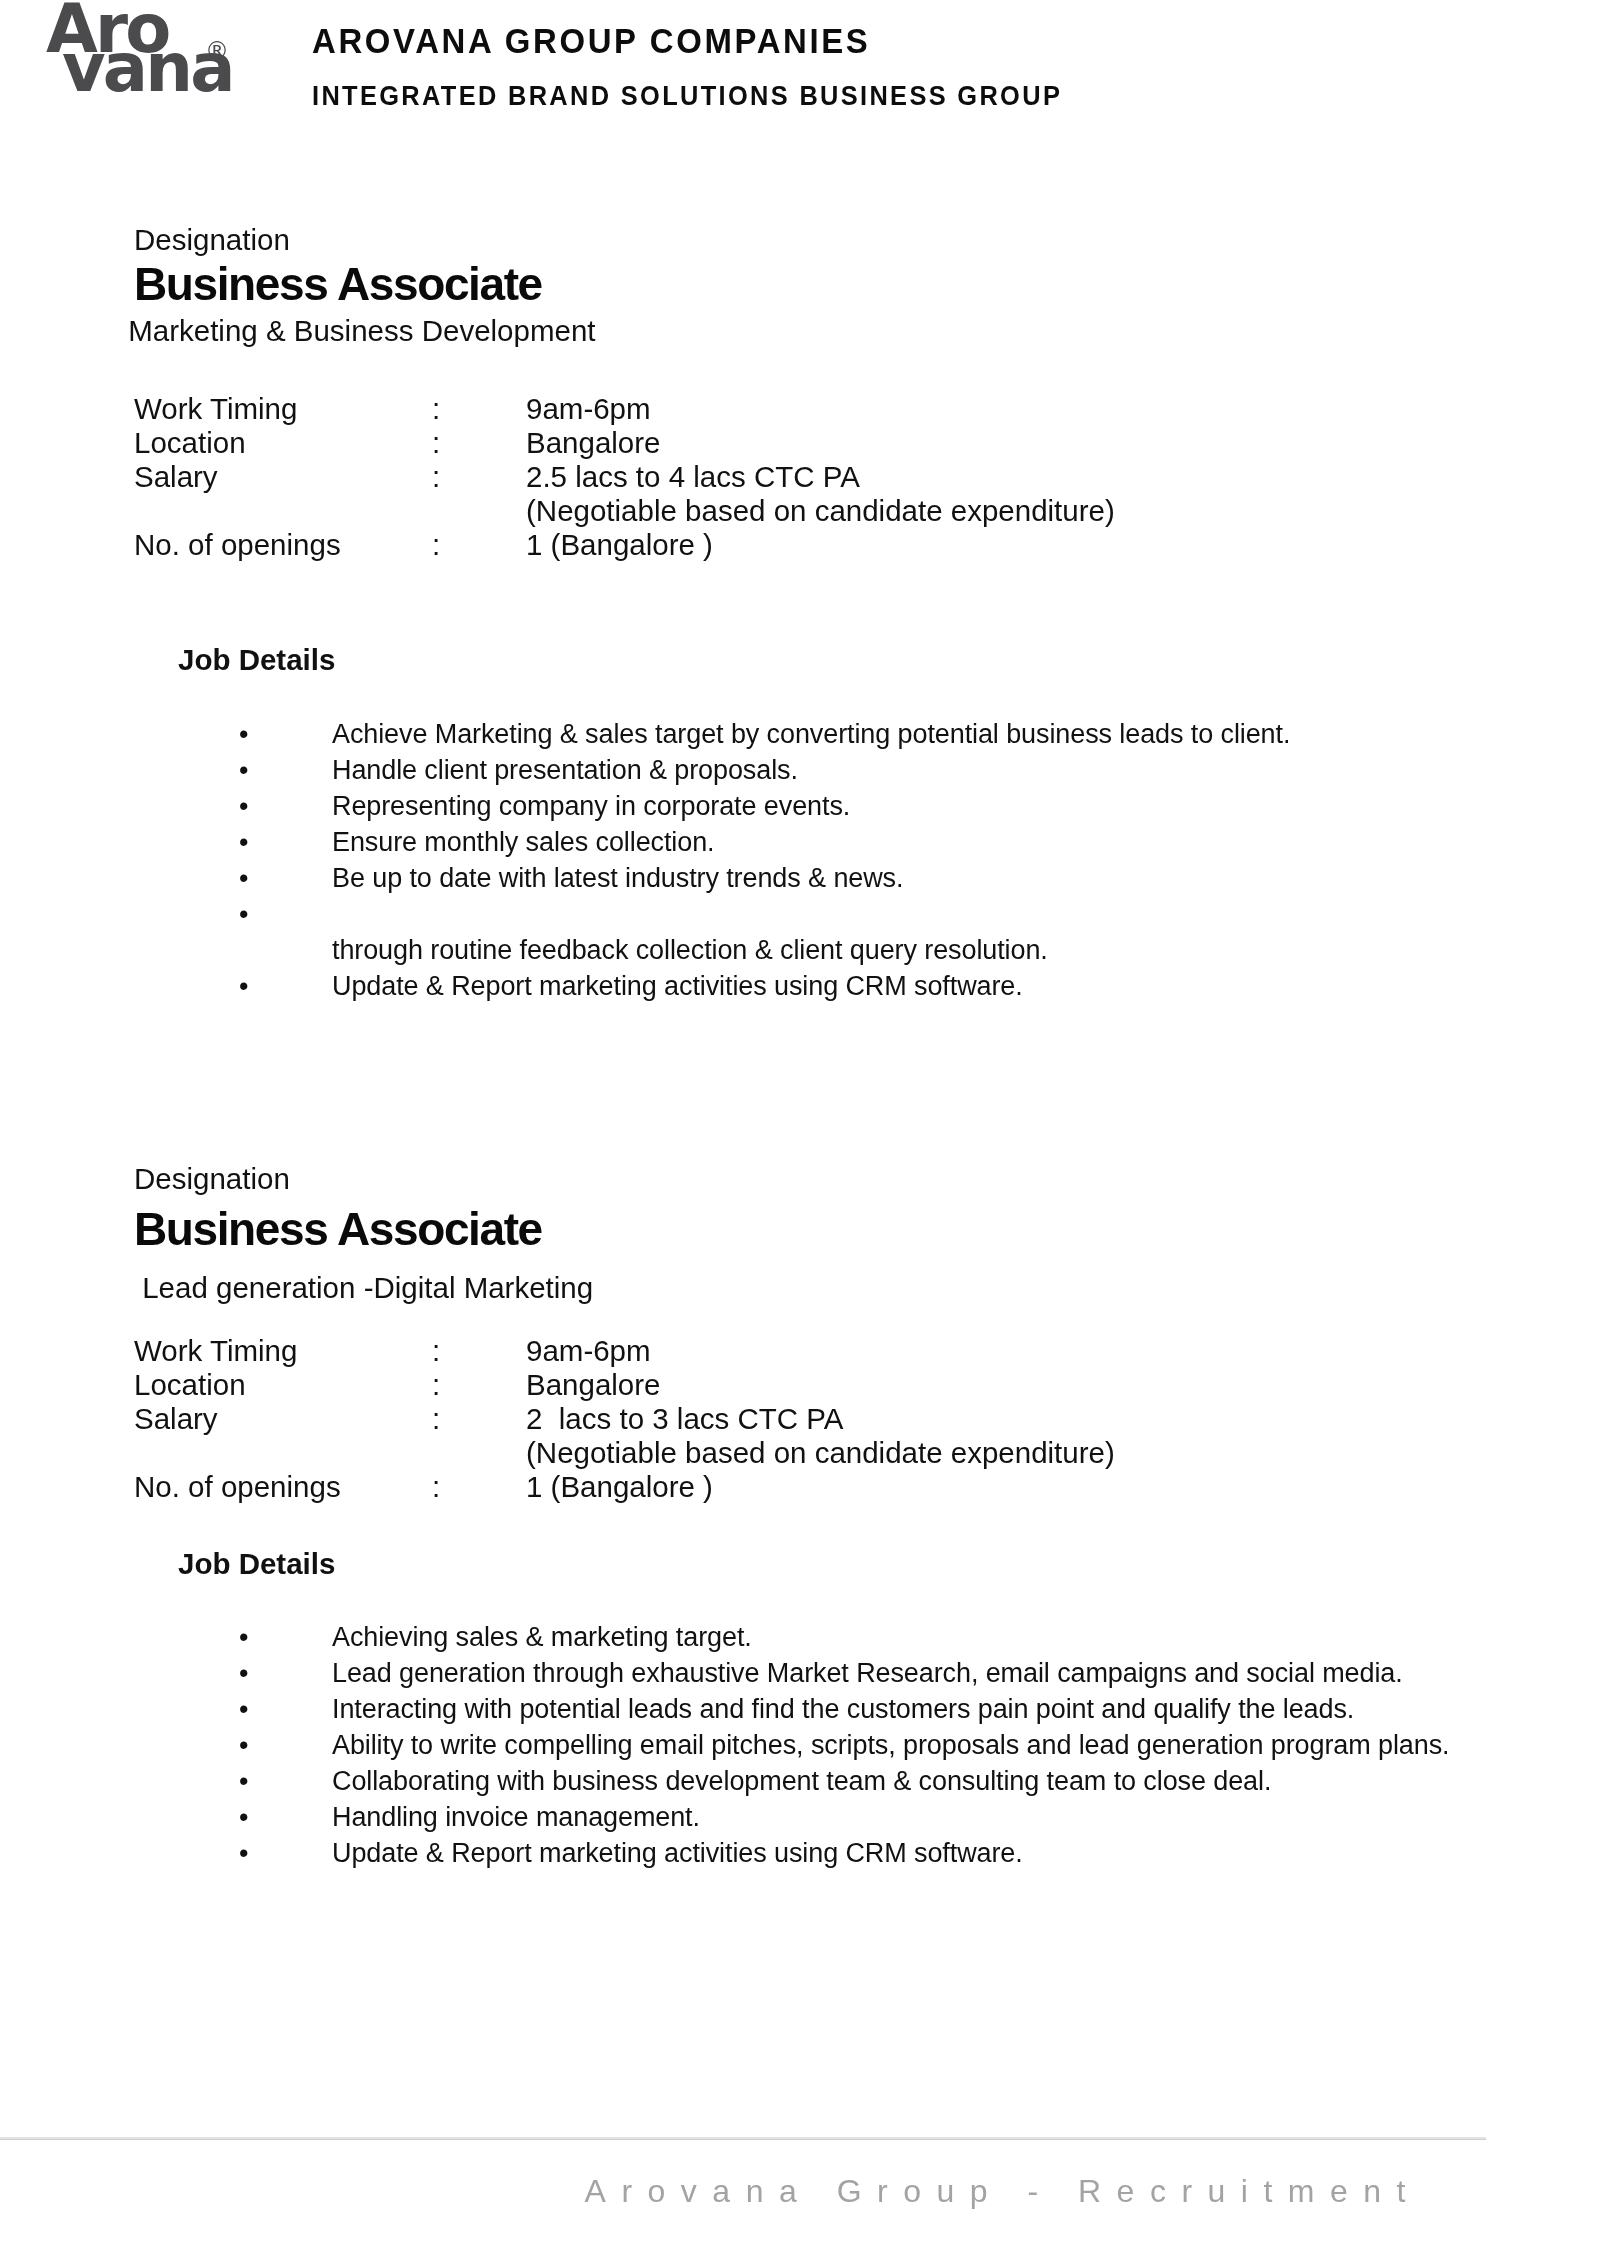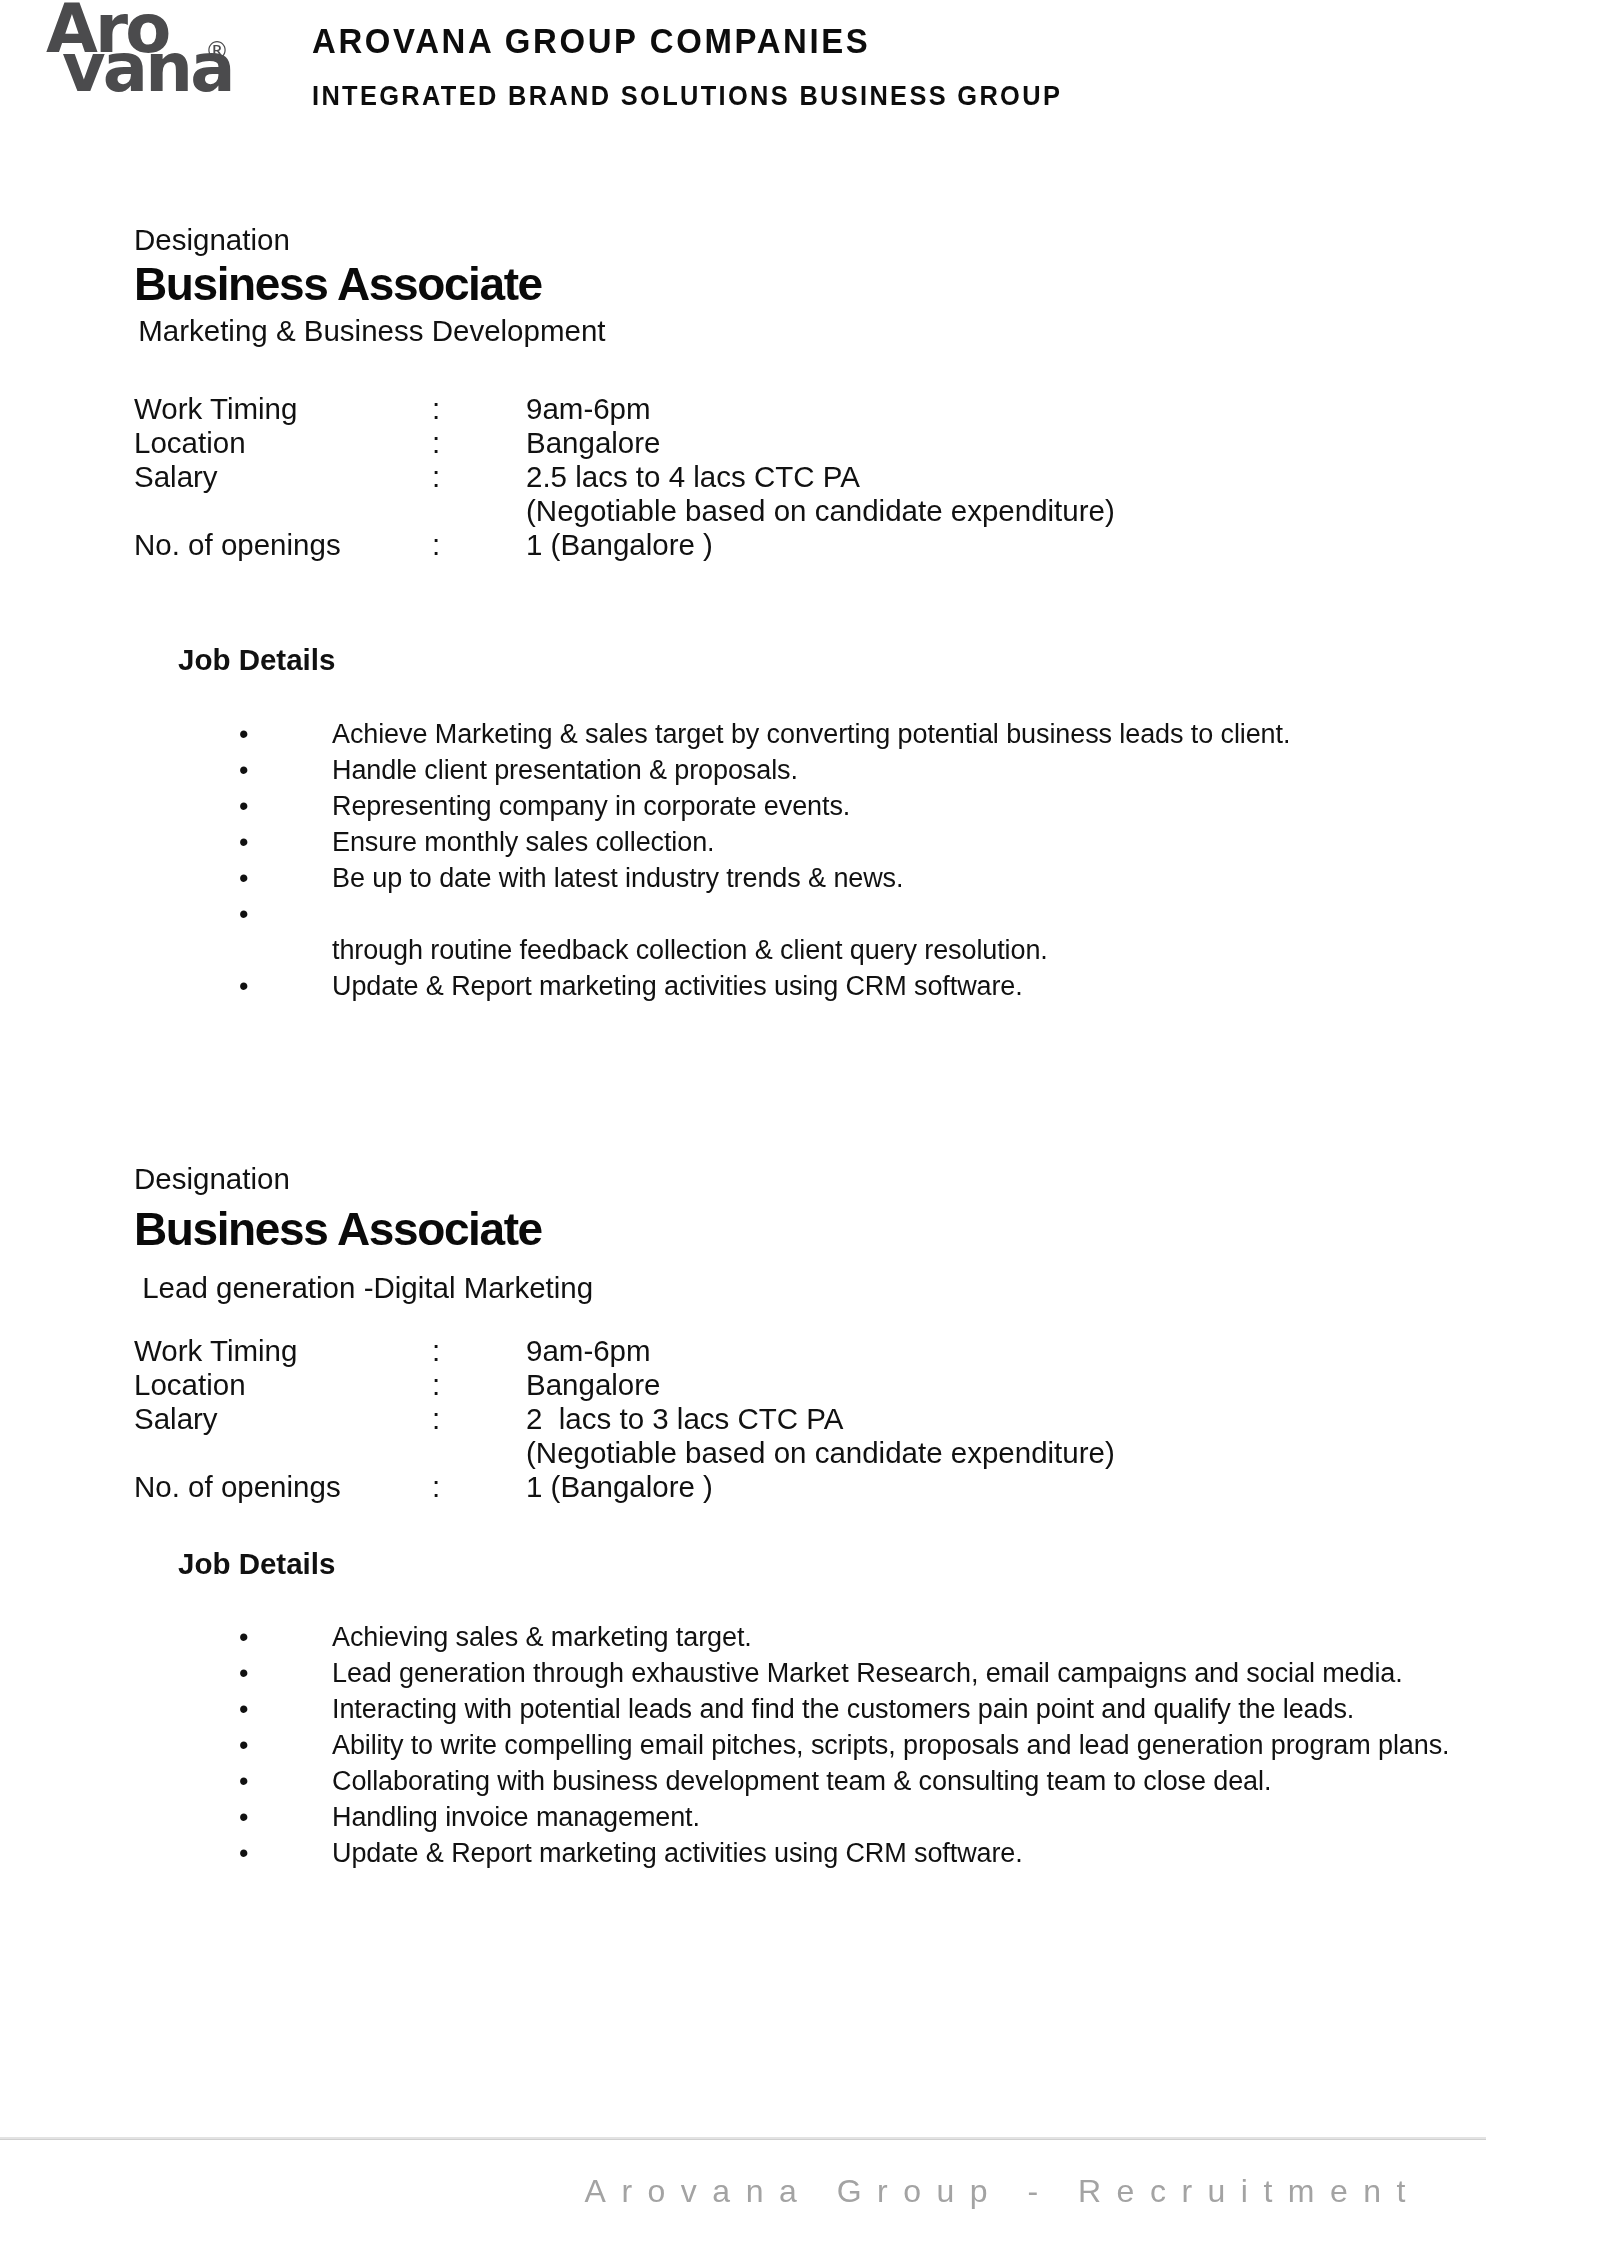--- a/index.html
+++ b/index.html
@@ -67,21 +67,21 @@
     font-weight: bold;
     letter-spacing: -1.4px;
     line-height: 1;
     white-space: pre;
     color: #0a0a0a;
   }
   .job-subtitle { font-size: 29.5px; line-height: 1; white-space: pre; }
 
   #job1-designation { left: 134px; top: 225px; }
   #job1-title       { left: 134px; top: 261px; }
-  #job1-subtitle    { left: 130px; top: 316px; }
+  #job1-subtitle    { left: 120px; top: 316px; }
   #job1-table       { left: 134px; top: 392px; }
   #job1-jobdetails  { left: 134px; top: 645px; }
   #job1-bullets     { left: 0px;   top: 716px; }
 
   #job2-designation { left: 134px; top: 1164px; }
   #job2-title       { left: 134px; top: 1206px; }
   #job2-subtitle    { left: 134px; top: 1273px; text-align: center; }
   #job2-table       { left: 134px; top: 1334px; }
   #job2-jobdetails  { left: 134px; top: 1549px; }
   #job2-bullets     { left: 0px;   top: 1619px; }

